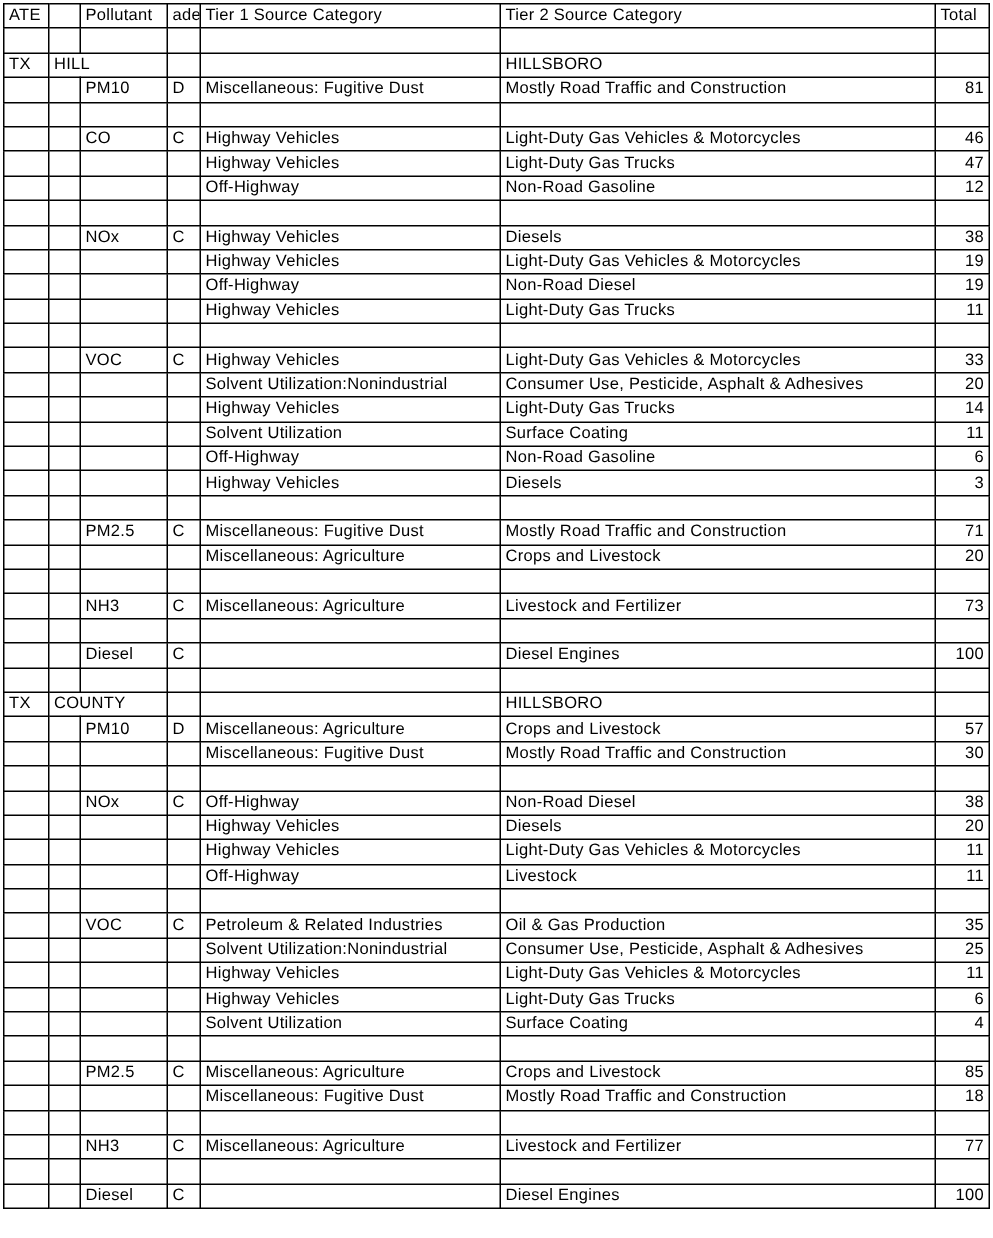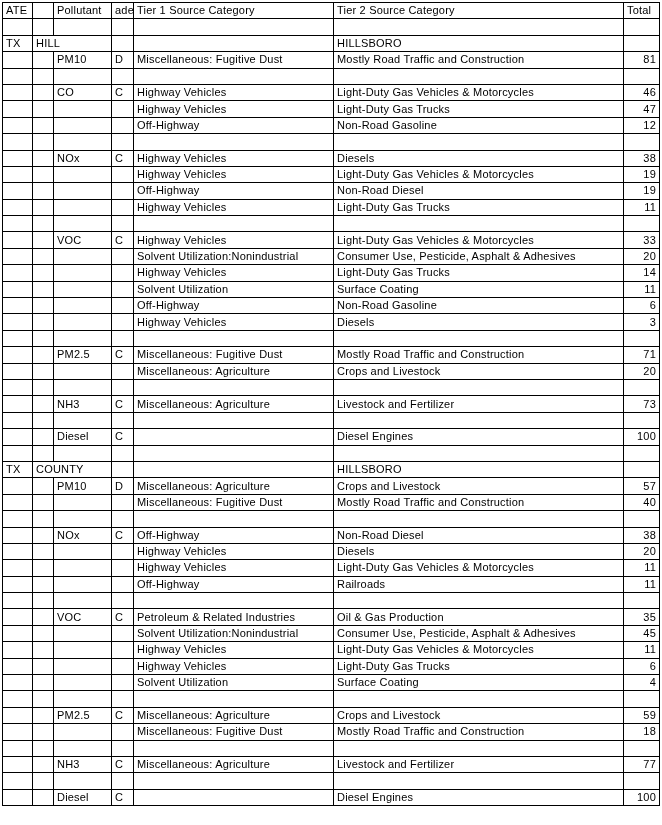--- a/index.html
+++ b/index.html
@@ -323,21 +323,21 @@
         <td>Crops and Livestock</td>
         <td class="num">57</td>
       </tr>
       <tr>
         <td></td>
         <td></td>
         <td></td>
         <td></td>
         <td>Miscellaneous: Fugitive Dust</td>
         <td>Mostly Road Traffic and Construction</td>
-        <td class="num">40</td>
+        <td class="num">30</td>
       </tr>
       <tr>
         <td></td>
         <td></td>
         <td></td>
         <td></td>
         <td></td>
         <td></td>
         <td></td>
       </tr>
@@ -367,21 +367,21 @@
         <td>Highway Vehicles</td>
         <td>Light-Duty Gas Vehicles &amp; Motorcycles</td>
         <td class="num">11</td>
       </tr>
       <tr>
         <td></td>
         <td></td>
         <td></td>
         <td></td>
         <td>Off-Highway</td>
-        <td>Railroads</td>
+        <td>Livestock</td>
         <td class="num">11</td>
       </tr>
       <tr>
         <td></td>
         <td></td>
         <td></td>
         <td></td>
         <td></td>
         <td></td>
         <td></td>
@@ -395,21 +395,21 @@
         <td>Oil &amp; Gas Production</td>
         <td class="num">35</td>
       </tr>
       <tr>
         <td></td>
         <td></td>
         <td></td>
         <td></td>
         <td>Solvent Utilization:Nonindustrial</td>
         <td>Consumer Use, Pesticide, Asphalt &amp; Adhesives</td>
-        <td class="num">45</td>
+        <td class="num">25</td>
       </tr>
       <tr>
         <td></td>
         <td></td>
         <td></td>
         <td></td>
         <td>Highway Vehicles</td>
         <td>Light-Duty Gas Vehicles &amp; Motorcycles</td>
         <td class="num">11</td>
       </tr>
@@ -440,21 +440,21 @@
         <td></td>
         <td></td>
       </tr>
       <tr>
         <td></td>
         <td></td>
         <td>PM2.5</td>
         <td>C</td>
         <td>Miscellaneous: Agriculture</td>
         <td>Crops and Livestock</td>
-        <td class="num">59</td>
+        <td class="num">85</td>
       </tr>
       <tr>
         <td></td>
         <td></td>
         <td></td>
         <td></td>
         <td>Miscellaneous: Fugitive Dust</td>
         <td>Mostly Road Traffic and Construction</td>
         <td class="num">18</td>
       </tr>

